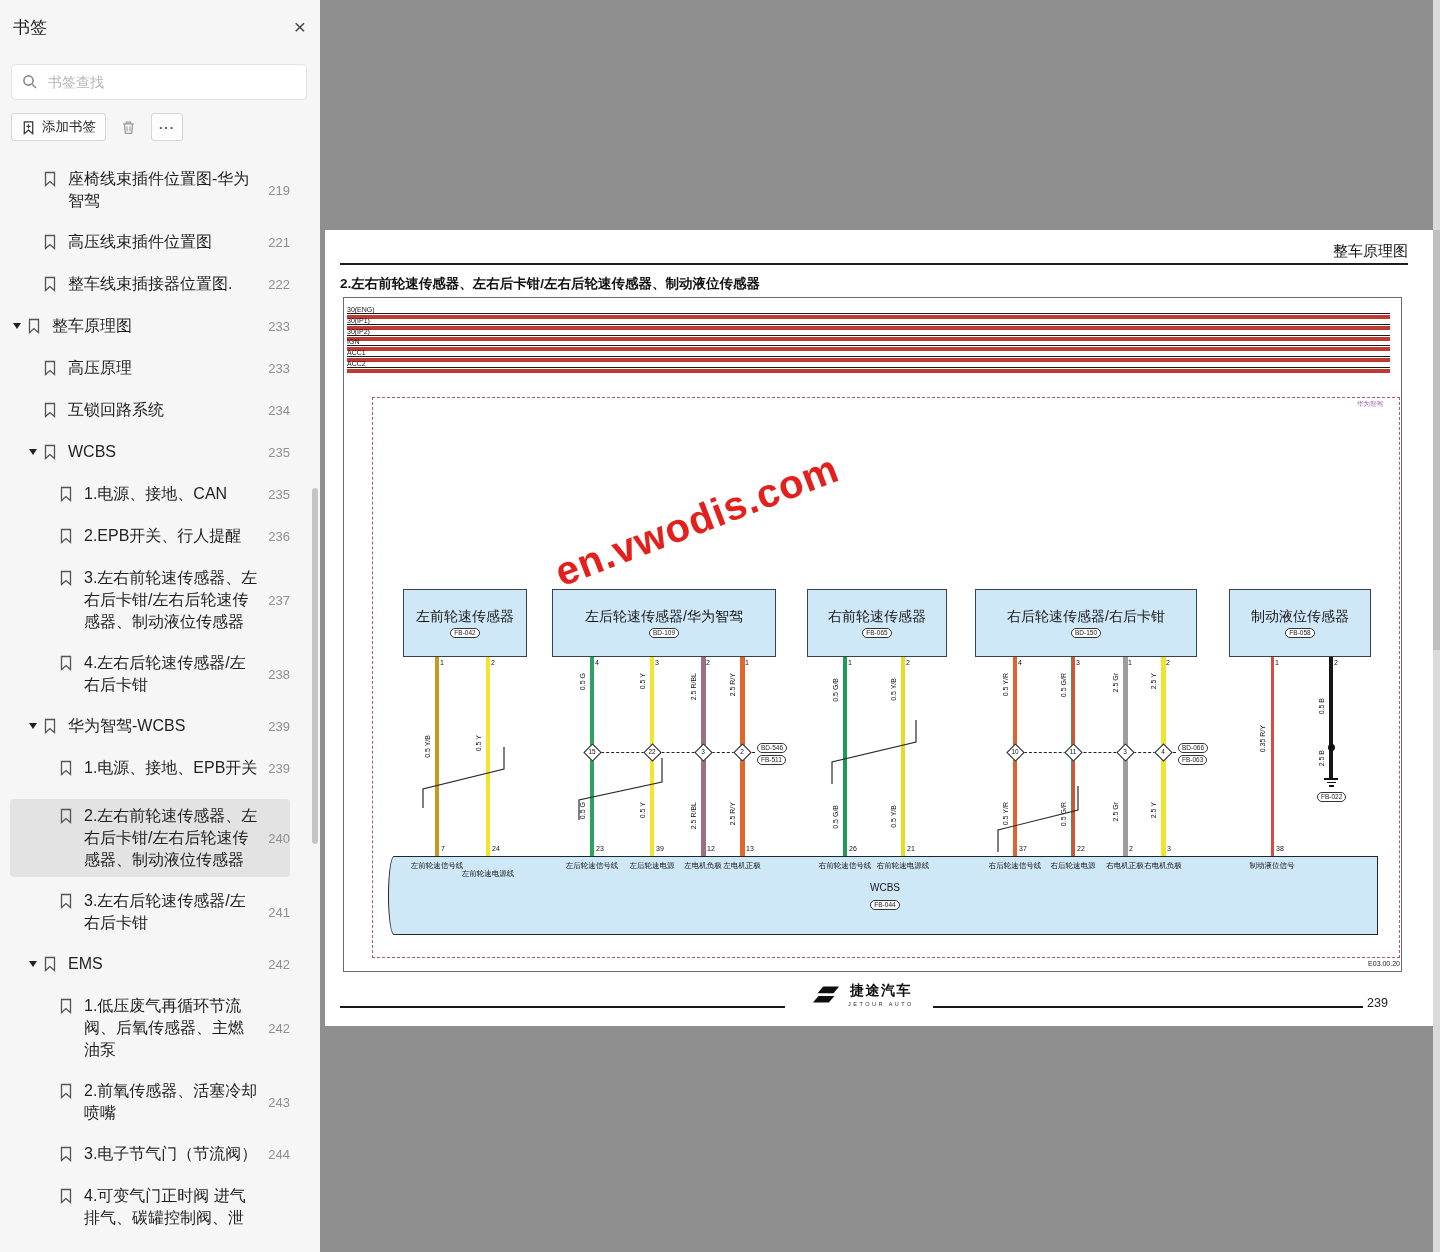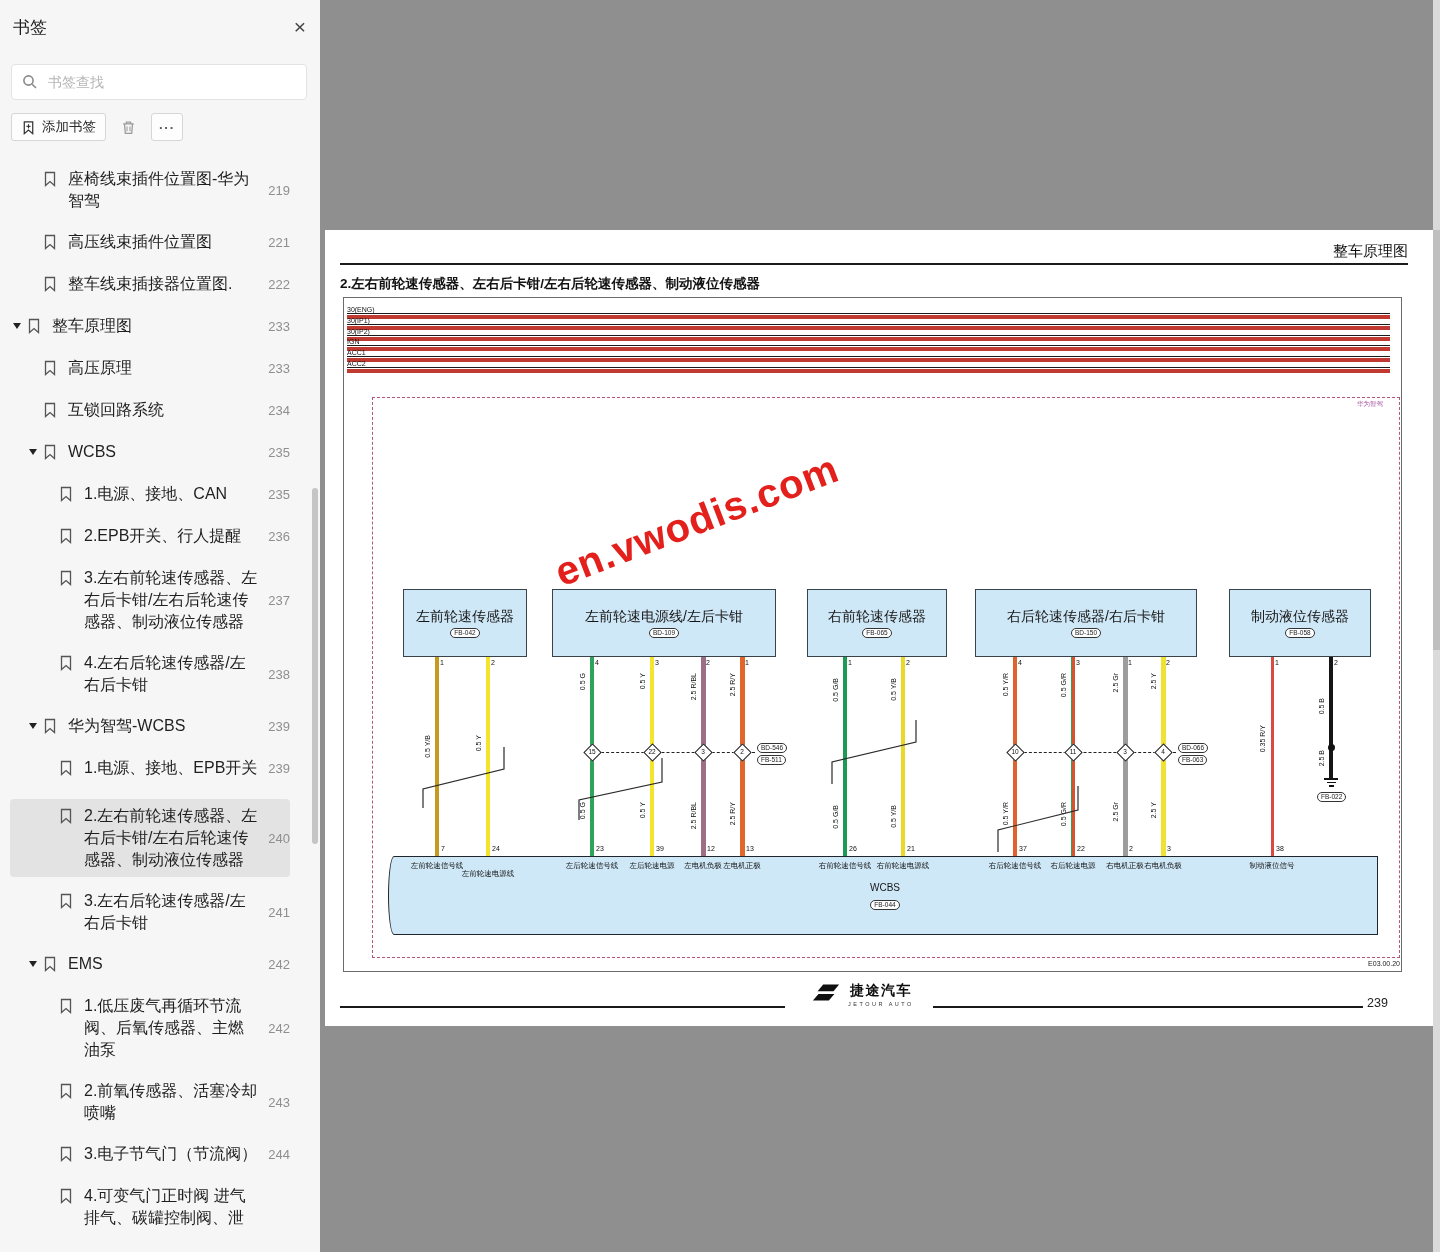--- a/index.html
+++ b/index.html
@@ -70,21 +70,21 @@
   .blabel{position:absolute;font-size:7.5px;color:#111;transform:translateX(-50%);white-space:nowrap;z-index:3;}
   .wcbs-box{position:absolute;background:#cfe8f7;border:1.5px solid #20262b;box-sizing:border-box;z-index:0;
     border-radius:6px 0 0 6px / 40px 0 0 40px;}
   .wcbs-name{position:absolute;transform:translateX(-50%);text-align:center;z-index:3;}
   .wcbs-name .nm{font-size:10px;color:#161616;}
   .gnd-bar{position:absolute;background:#111;height:1.6px;z-index:3;}
   .dot{position:absolute;width:7px;height:7px;border-radius:50%;background:#111;z-index:3;}
   .ecode{position:absolute;right:33px;top:730px;font-size:7px;color:#222;}
 
   .footer-line{position:absolute;top:776px;height:2px;background:#1a1a1a;}
-  .logo{position:absolute;left:478px;top:752px;display:flex;align-items:flex-start;gap:7px;background:#fff;padding:0 8px;z-index:2;}
+  .logo{position:absolute;left:478px;top:752px;display:flex;align-items:center;gap:7px;background:#fff;padding:0 8px;z-index:2;}
   .logo-texts{display:flex;flex-direction:column;align-items:center;}
   .logo-cn{font-size:14px;font-weight:700;color:#0d0d0d;letter-spacing:1.5px;}
   .logo-en{font-size:5.5px;color:#333;letter-spacing:2.5px;margin-top:1px;}
   .page-num{position:absolute;left:1042px;top:766px;font-size:12.5px;color:#222;}
   #jogs{position:absolute;left:0;top:0;z-index:4;pointer-events:none;}
 </style>
 </head>
 <body>
 
 <div id="app">
@@ -314,21 +314,21 @@
           <span class="pin" style="left: 115px; top: 429px;">1</span>
           <span class="wl" style="left: 99px; top: 505px;">0.5 Y/B</span>
           <span class="pin" style="left: 116px; top: 615px;">7</span>
           <span class="blabel" style="left: 112px; top: 631px;">左前轮速信号线</span>
           <div class="wire" style="left: 161px; top: 427px; width: 4px; height: 199px; background: rgb(244, 228, 42);"></div>
           <span class="pin" style="left: 166px; top: 429px;">2</span>
           <span class="wl" style="left: 150px; top: 505px;">0.5 Y</span>
           <span class="pin" style="left: 167px; top: 615px;">24</span>
           <span class="blabel" style="left: 163px; top: 639px;">左前轮速电源线</span>
           <div class="cbox" style="left: 227px; top: 359px; width: 224px; height: 68px;">
-            <div class="cbox-name">左前轮速电源线/左后卡钳</div>
+            <div class="cbox-name">左后轮速传感器/华为智驾</div>
             <span class="pill">BD-109</span>
           </div>
           <div class="dash-line" style="left: 261px; top: 522px; width: 169px;"></div>
           <span class="pill dcode" style="left: 432px; top: 511px;">BD-546</span>
           <span class="pill dcode" style="left: 432px; top: 523px;">FB-511</span>
           <div class="wire" style="left: 265px; top: 427px; width: 4px; height: 199px; background: rgb(46, 164, 91);"></div>
           <span class="pin" style="left: 270px; top: 429px;">4</span>
           <span class="wl" style="left: 254px; top: 443px;">0.5 G</span>
           <span class="wl" style="left: 254px; top: 572px;">0.5 G</span>
           <div class="dia" style="left: 260.5px; top: 515.5px;"></div>

